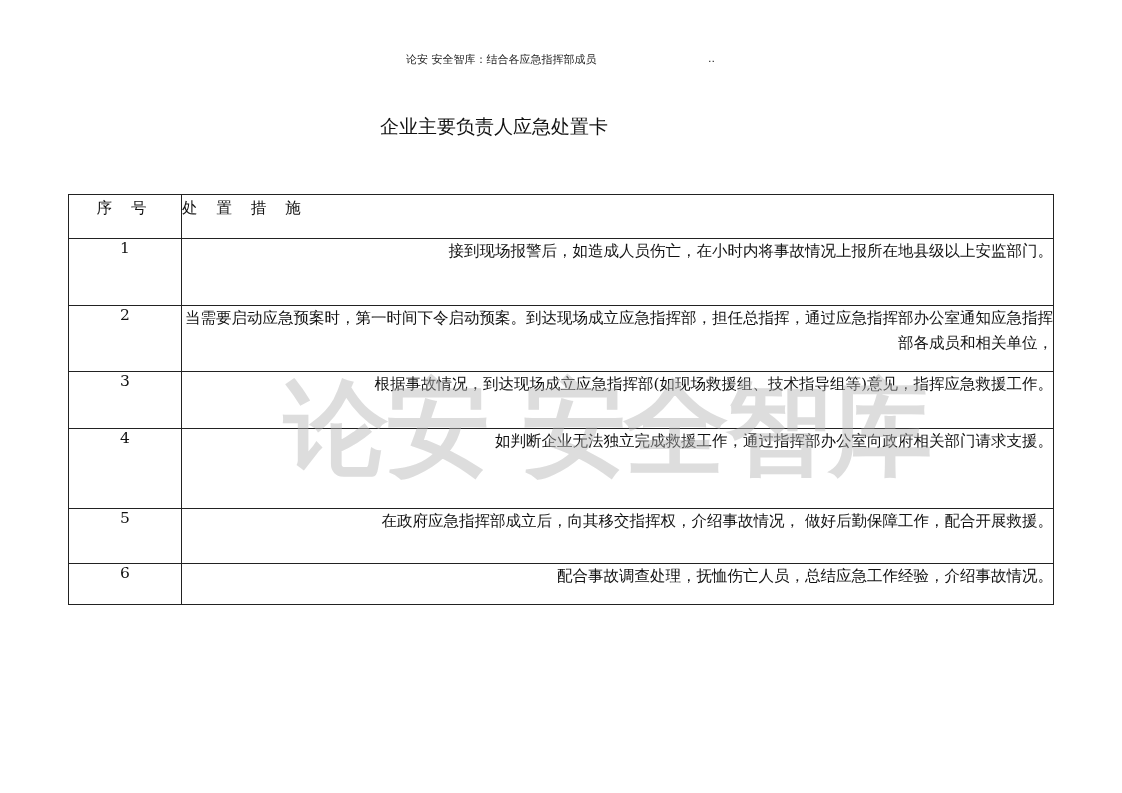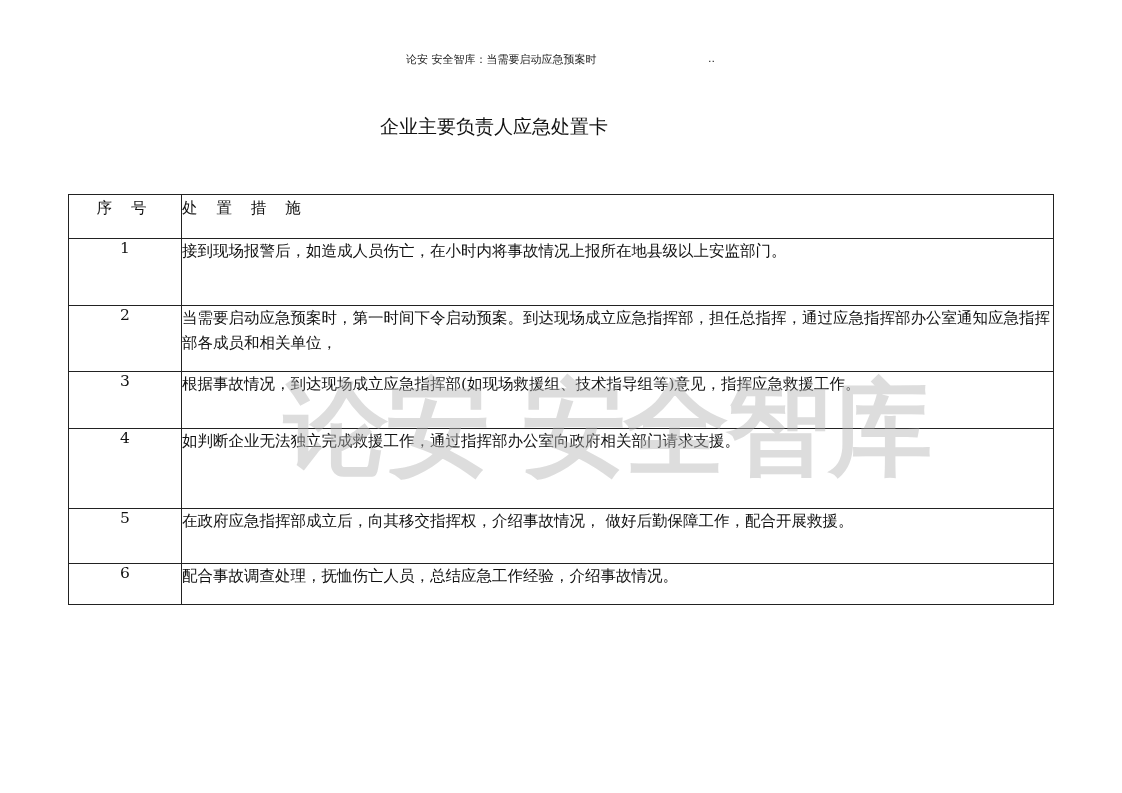--- a/index.html
+++ b/index.html
@@ -5,31 +5,31 @@
   html, body { margin:0; padding:0; background:#ffffff; }
   body { width:1122px; height:793px; position:relative; overflow:hidden; font-family:"DejaVu Serif","Liberation Serif",serif; color:#111; }
   .header { position:absolute; top:52px; left:0; width:1122px; font-family:"DejaVu Sans","Liberation Sans",sans-serif; font-size:11px; color:#222; }
   .header .left { position:absolute; left:406px; }
   .header .right { position:absolute; left:708px; }
   .title { position:absolute; top:114px; left:0; width:988px; text-align:center; font-family:"DejaVu Sans","Liberation Sans",sans-serif; font-size:19px; color:#111; }
   table.card { position:absolute; top:194px; left:68px; width:986px; border-collapse:collapse; font-size:15.5px; }
   table.card td, table.card th { border:1px solid #222; vertical-align:top; padding:0; }
   table.card th { font-weight:normal; height:40px; padding-top:3px; letter-spacing:7px; }
   .col-no { width:112px; text-align:center;margin-top:28px; }
-  .col-measure { text-align:left; }
+  .col-measure { text-align:right; }
   th.col-measure { text-align:left; }
   td.col-no { padding-top:3px; }
   td.col-measure { padding:3px 8px 0 8px; line-height:25px; }
   .watermark { position:absolute; left:284px; top:360px; font-family:"DejaVu Sans","Liberation Sans",sans-serif; font-size:104px; color:rgba(180,180,180,0.45); letter-spacing:-2px; pointer-events:none; white-space:nowrap; z-index:2;font-weight:bold; }
 </style>
 </head>
 <body>
 
 <div class="header">
-  <span class="left">论安 安全智库：当需要启动应急预案时</span>
+  <span class="left">论安 安全智库：结合各应急指挥部成员</span>
   <span class="right">..</span>
 </div>
 
 <div class="title">企业主要负责人应急处置卡</div>
 
 <table class="card">
   <tbody>
       <tr>
     <th class="col-no">序 号</th>
     <th class="col-measure">处 置 措 施</th>

